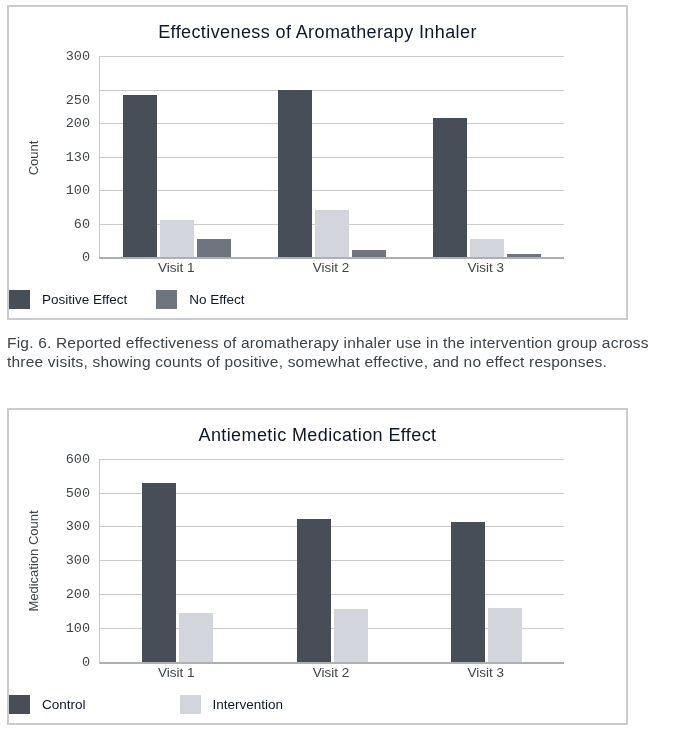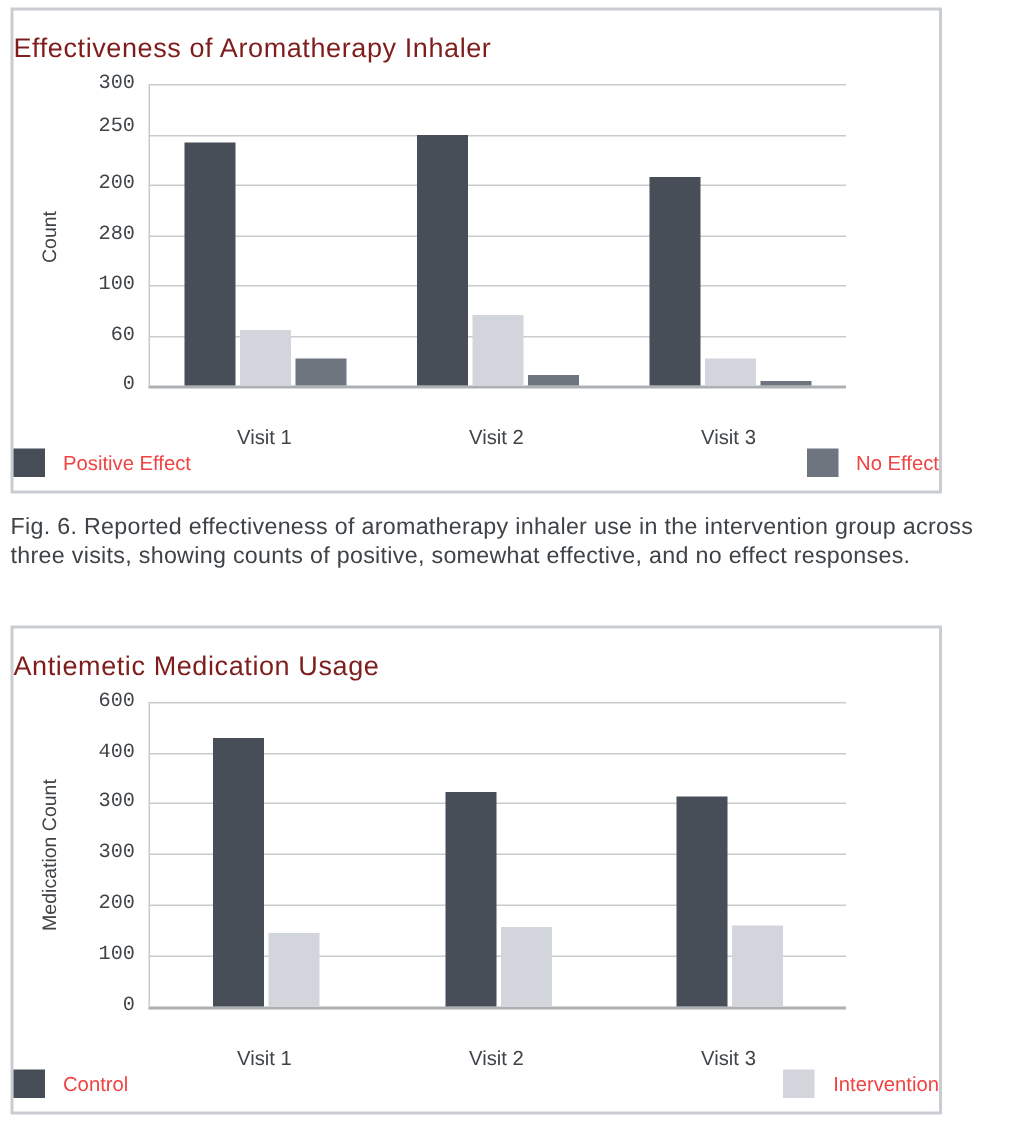--- a/index.html
+++ b/index.html
@@ -19,24 +19,24 @@
     width: 621px;
     margin-left: 7px;
     background: #ffffff;
     border: 2px solid #c9cdd2;
     padding: 15px 0 9px 0;
   }
   .panel.first  { margin-top: 5px; }
   .panel.second { margin-top: 36px; }
 
   .chart-title {
-    text-align: left;
+    text-align: center;
     font-size: 18px;
     letter-spacing: 0.4px;
-    color: #7f1d1d;
+    color: #0f172a;
     white-space: nowrap;
   }
   .chart-body { display: flex; margin-top: 13px; }
   .ycol { width: 42px; position: relative; }
   .ylab {
     position: absolute;
     top: 50%; left: 58%;
     transform: translate(-50%,-50%) rotate(-90deg);
     white-space: nowrap;
     font-size: 13px;
@@ -71,31 +71,32 @@
     flex: 1;
     display: flex;
     align-items: flex-end;
     justify-content: center;
     height: 100%;
   }
   .bar { width: 34px; margin: 0 1.5px; }
   .xlabels {
     display: flex;
     width: 464px;
-    margin: 25px 0 0 90px;
+    margin: 1px 0 0 90px;
     font-size: 13.5px;
     color: #3f4449;
   }
   .xlabel { flex: 1; text-align: center; }
   .legend {
     display: flex;
-    justify-content: space-between;
+    justify-content: flex-start;
     align-items: center;
+    margin-top: 15px;
     font-size: 13.5px;
-    color: #ef4444;
+    color: #0f172a;
   }
   .legend-item { display: flex; align-items: center; }
   .chart-idx-0 .legend-item + .legend-item { margin-left: 29px; }
   .chart-idx-1 .legend-item + .legend-item { margin-left: 64px; padding-left: 30px; }
   .swatch { width: 21px; height: 19px; margin-right: 12px; }
   .caption {
     margin: 14px 10px 0 7px;
     font-size: 15.5px;
     line-height: 1.22;
     letter-spacing: 0.2px;
@@ -109,23 +110,23 @@
   <div id="chart-0" class="chart chart-idx-0">
       <div class="chart-title">Effectiveness of Aromatherapy Inhaler</div>
       <div class="chart-body">
         <div class="ycol">
           <div class="ylab">Count</div>
         </div>
         <div class="tickcol">
           <div class="tick" style="top: 201px;">0</div>
           <div class="tick" style="top: 167.5px;">60</div>
           <div class="tick" style="top: 134px;">100</div>
-          <div class="tick" style="top: 100.5px;">280</div>
+          <div class="tick" style="top: 100.5px;">130</div>
           <div class="tick" style="top: 67px;">200</div>
-          <div class="tick" style="top: 29px;">250</div>
+          <div class="tick" style="top: 44px;">250</div>
           <div class="tick" style="top: 0px;">300</div>
         </div>
         <div class="plot" style="height: 201px;">
           <div class="gridline" style="top: 167.5px;"></div>
           <div class="gridline" style="top: 134px;"></div>
           <div class="gridline" style="top: 100.5px;"></div>
           <div class="gridline" style="top: 67px;"></div>
           <div class="gridline" style="top: 33.5px;"></div>
           <div class="gridline" style="top: 0px;"></div>
           <div class="groups">
@@ -162,32 +163,32 @@
           <span class="legend-label">No Effect</span>
         </div>
       </div>
     </div>
 </div>
 
 <p class="caption">Fig. 6. Reported effectiveness of aromatherapy inhaler use in the intervention group across three visits, showing counts of positive, somewhat effective, and no effect responses.</p>
 
 <div class="panel second">
   <div id="chart-1" class="chart chart-idx-1">
-      <div class="chart-title">Antiemetic Medication Usage</div>
+      <div class="chart-title">Antiemetic Medication Effect</div>
       <div class="chart-body">
         <div class="ycol">
           <div class="ylab">Medication Count</div>
         </div>
         <div class="tickcol">
           <div class="tick" style="top: 203px;">0</div>
           <div class="tick" style="top: 169.167px;">100</div>
           <div class="tick" style="top: 135.333px;">200</div>
           <div class="tick" style="top: 101.5px;">300</div>
           <div class="tick" style="top: 67.6667px;">300</div>
-          <div class="tick" style="top: 33.8333px;">400</div>
+          <div class="tick" style="top: 33.8333px;">500</div>
           <div class="tick" style="top: 0px; text-align: center;">600</div>
         </div>
         <div class="plot" style="height: 203px;">
           <div class="gridline" style="top: 169.167px;"></div>
           <div class="gridline" style="top: 135.333px;"></div>
           <div class="gridline" style="top: 101.5px;"></div>
           <div class="gridline" style="top: 67.6667px;"></div>
           <div class="gridline" style="top: 33.8333px;"></div>
           <div class="gridline" style="top: 0px;"></div>
           <div class="groups">

